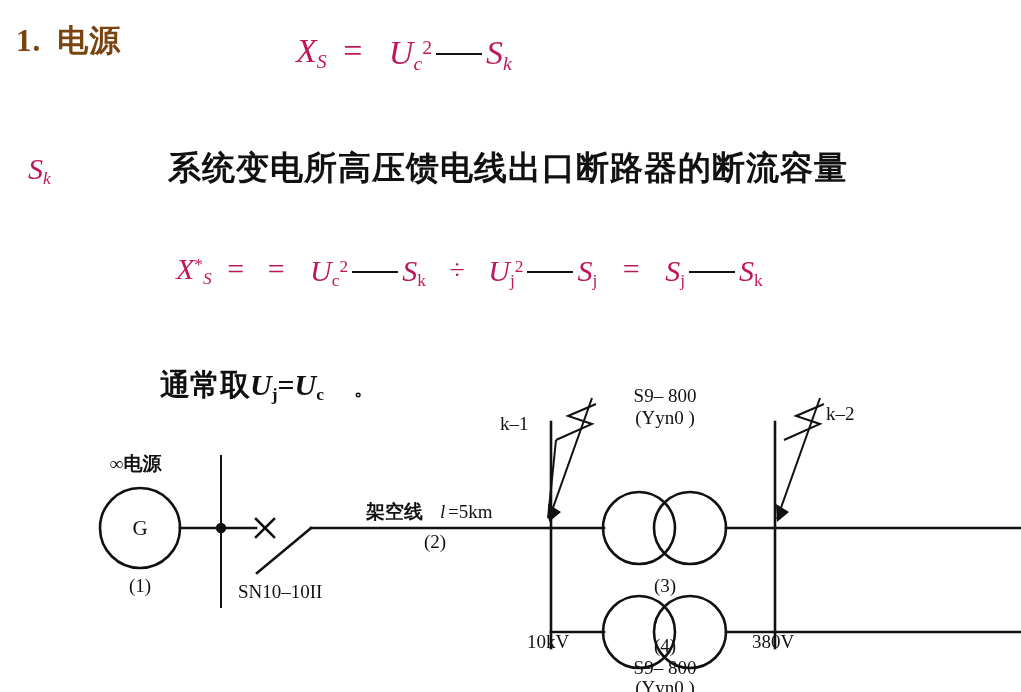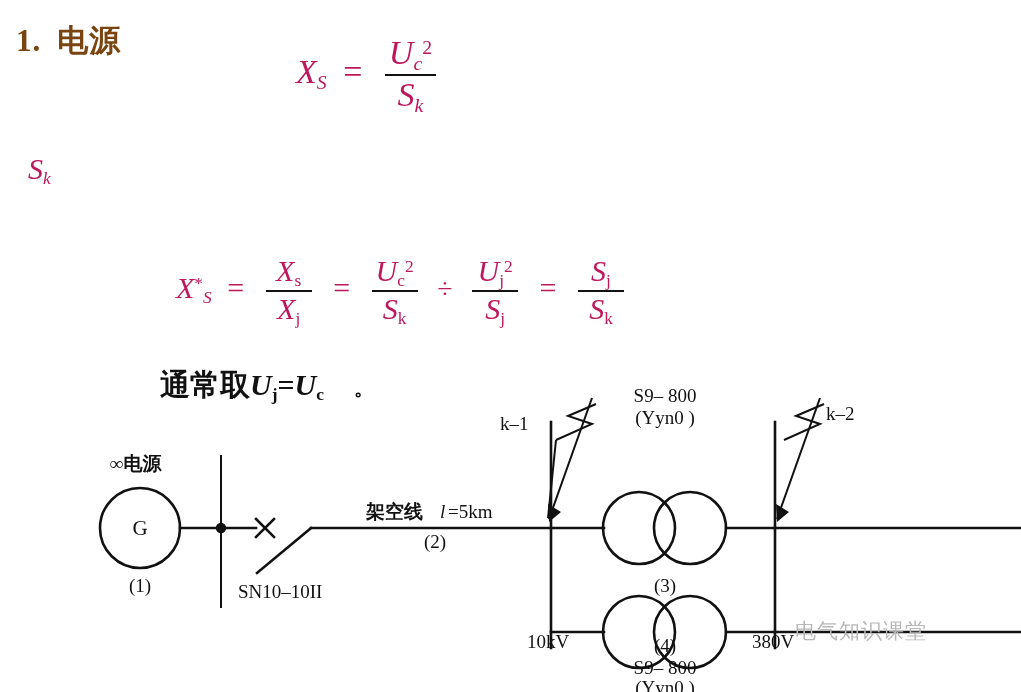--- a/index.html
+++ b/index.html
@@ -20,21 +20,21 @@
     color:#7a4410;
     letter-spacing:1px;
     white-space:nowrap;
   }
   #heading .num{font-family:"Liberation Serif", serif;}
   #heading .dot{margin-right:16px;}
 
   
   .math{font-family:"Liberation Serif", serif;color:#be185d;white-space:nowrap;}
   .it{font-style:italic;}
-  .frac{display:inline-flex;flex-direction:column;align-items:center;
+  .frac{display:inline-flex;flex-direction:row;align-items:center;
         vertical-align:middle;margin:16px 6px;}
   .frac .num,.frac .den{line-height:1.05;padding:1px 4px;}
   .frac .bar{height:2px;background:#111;width:100%;min-width:46px;}
   sub{font-size:.58em;vertical-align:-.28em;font-style:italic;}
   sup{font-size:.58em;vertical-align:.52em;}
   .rsub{font-size:.58em;vertical-align:-.28em;font-style:normal;}
 
   
   #formula1{position:absolute;left:296px;top:18px;font-size:34px;}
 
@@ -95,29 +95,25 @@
     <span class="frac">
       <span class="num"><span class="it">U</span><sub>c</sub><sup>2</sup></span>
       <span class="bar"></span>
       <span class="den"><span class="it">S</span><sub>k</sub></span>
     </span>
   </div>
 
   <div id="sk-symbol" class="math">
     <span class="it">S</span><sub>k</sub>
   </div>
+  <div id="sk-desc">系统变电所高压馈电线出口断路器的断流容量</div>
 
   <div id="formula2" class="math">
     <span class="it"><span>X</span><sup style="font-style:normal">*</sup><sub>S</sub></span>
     <span class="eq">=</span>
-    <span class="frac">
-      <span class="num"><span class="it">X</span><span class="rsub">s</span></span>
-      <span class="bar"></span>
-      <span class="den"><span class="it">X</span><span class="rsub">j</span></span>
-    </span>
     <span class="eq">=</span>
     <span class="frac">
       <span class="num"><span class="it">U</span><span class="rsub">c</span><sup>2</sup></span>
       <span class="bar"></span>
       <span class="den"><span class="it">S</span><span class="rsub">k</span></span>
     </span>
     <span class="divsym">÷</span>
     <span class="frac">
       <span class="num"><span class="it">U</span><span class="rsub">j</span><sup>2</sup></span>
       <span class="bar"></span>
@@ -196,15 +192,14 @@
       <g>
         <line class="cl-thin" x1="820" y1="18" x2="777" y2="139"></line>
         <polyline class="cl-thin" points="824,24 796,36 820,44 784,60"></polyline>
         <polygon points="777,142 776,124 789,132" fill="#111"></polygon>
       </g>
       <text class="lbl" x="826" y="40">k–2</text>
 
     </svg>
   </div>
 
-  <div id="wm-faint">电气知识课堂</div>
 
 </div>
 
 </body></html>

